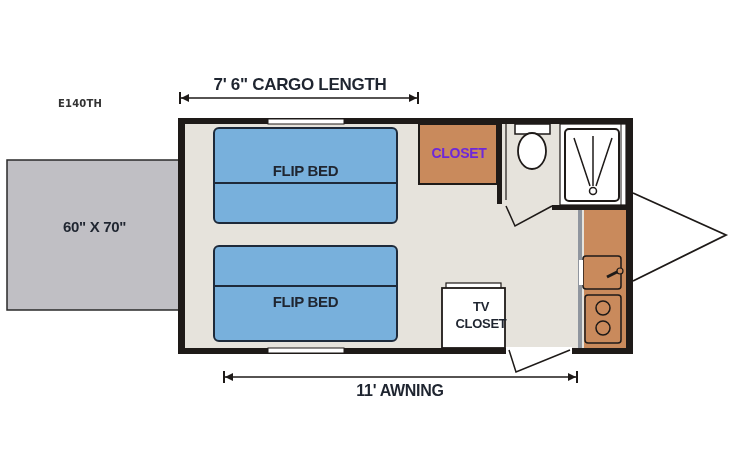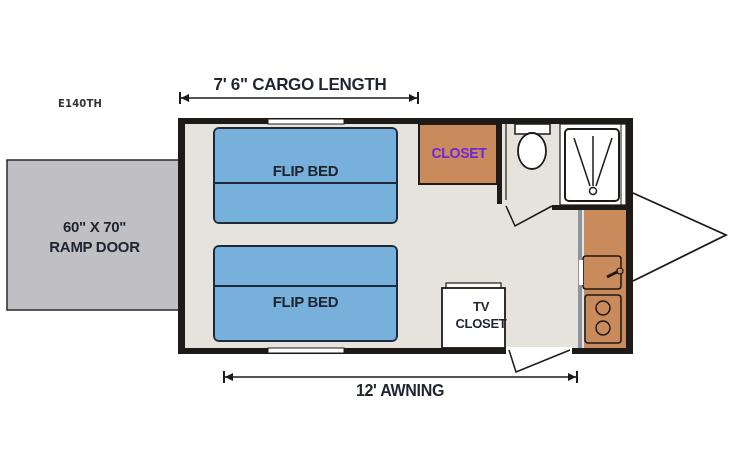--- a/index.html
+++ b/index.html
@@ -79,26 +79,25 @@
   <line x1="577" y1="371" x2="577" y2="383" stroke="#1e1a18" stroke-width="2"></line>
   <polygon points="576,377 568,373 568,381" fill="#1e1a18"></polygon>
 </svg>
 
 <div class="abs model">E140TH</div>
 
 <div class="abs label" style="left:180px; top:75px; width:240px; font-size:17px;">7' 6" CARGO LENGTH</div>
 
 <div class="abs label" style="left:7px; top:217px; width:175px; font-size:15px; line-height:20px;">
   <div>60" X 70"</div>
-  <div>RAMP DOOR</div>
 </div>
 
 <div class="abs label" style="left:214px; top:162px; width:183px; font-size:15px;">FLIP BED</div>
 <div class="abs label" style="left:214px; top:293px; width:183px; font-size:15px;">FLIP BED</div>
 
 <div class="abs label" style="left:419px; top:145px; width:80px; font-size:14px; color:#6d28d9;">CLOSET</div>
 
 <div class="abs label" style="left:442px; top:298px; width:78px; font-size:13px; line-height:17px;">
   <div>TV</div>
   <div>CLOSET</div>
 </div>
 
-<div class="abs label" style="left:300px; top:382px; width:200px; font-size:16px;">12' AWNING</div>
+<div class="abs label" style="left:300px; top:382px; width:200px; font-size:16px;">11' AWNING</div>
 
 </body></html>

